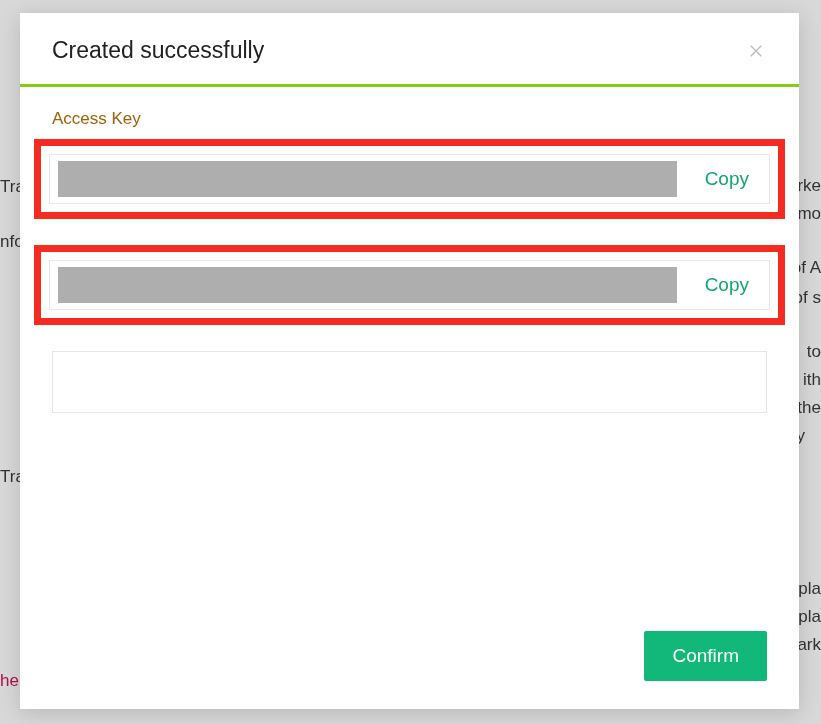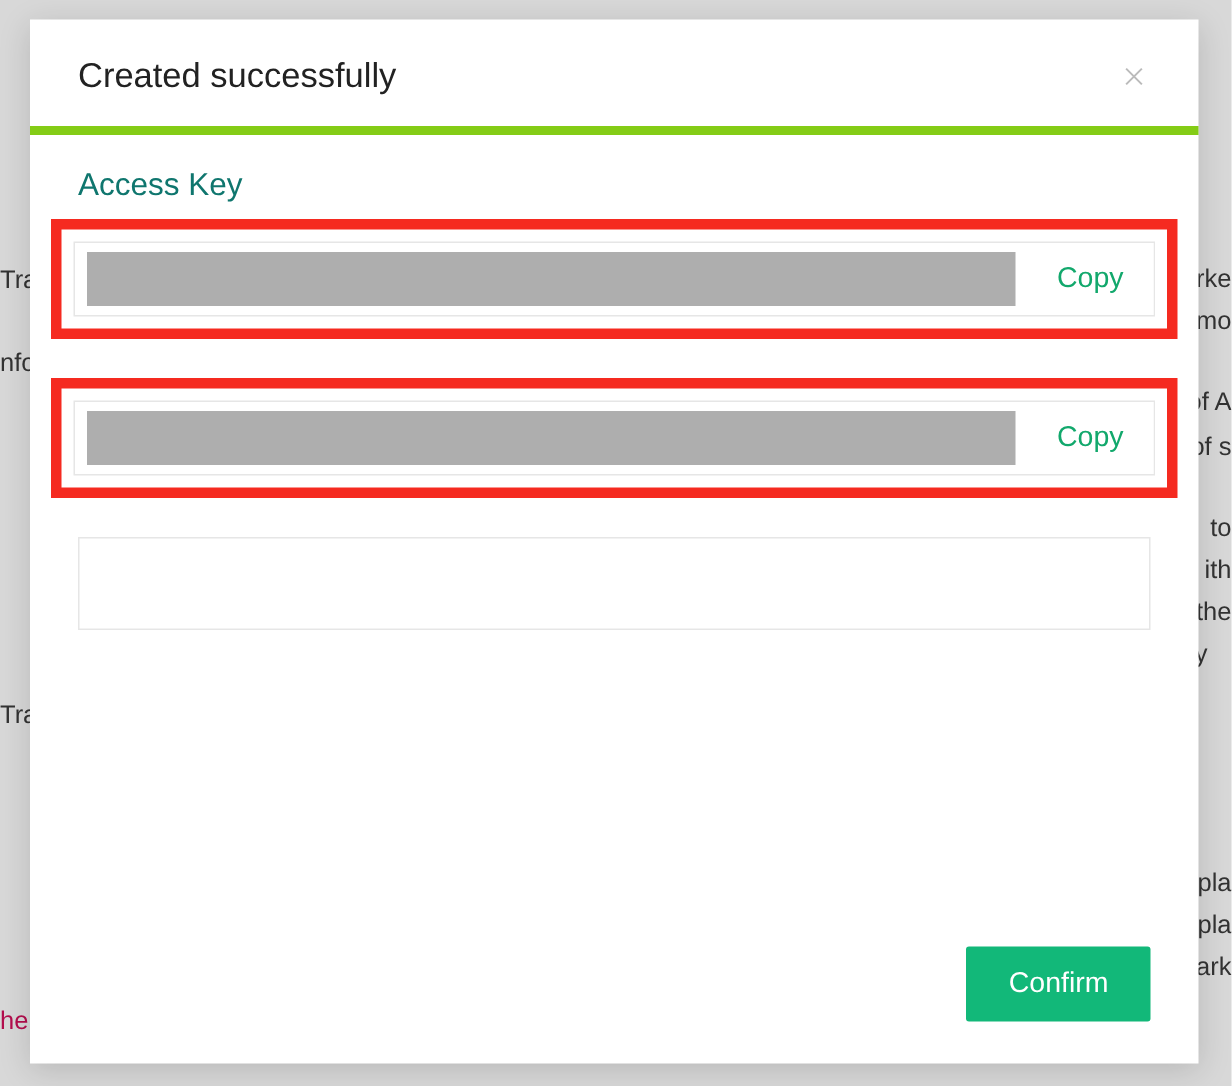--- a/index.html
+++ b/index.html
@@ -26,21 +26,21 @@
       background: #fff;
       box-shadow: 0 4px 20px rgba(0,0,0,0.15);
       display: flex;
       flex-direction: column;
     }
     .modal-header {
       display: flex;
       justify-content: space-between;
       align-items: center;
       padding: 24px 32px 20px 32px;
-      border-bottom: 6px solid #84cc16;
+      border-bottom: 3px solid #84cc16;
     }
     .modal-title {
       font-size: 23px;
       color: #222;
       font-weight: 400;
     }
     .close-icon {
       color: #bbb;
       cursor: pointer;
       width: 22px;
@@ -48,22 +48,22 @@
       display: flex;
       align-items: center;
       justify-content: center;
     }
     .close-icon svg { width: 18px; height: 18px; stroke: #bbb; stroke-width: 1.8; }
     .modal-body {
       flex: 1;
       padding: 22px 32px 0 32px;
     }
     .field-label {
-      font-size: 21px;
-      color: #0f766e;
+      font-size: 17px;
+      color: #a16207;
       margin-bottom: 10px;
       display: block;
     }
     .secret-label-row {
       display: flex;
       align-items: flex-start;
       margin-bottom: 10px;
       gap: 14px;
     }
     .secret-label {

